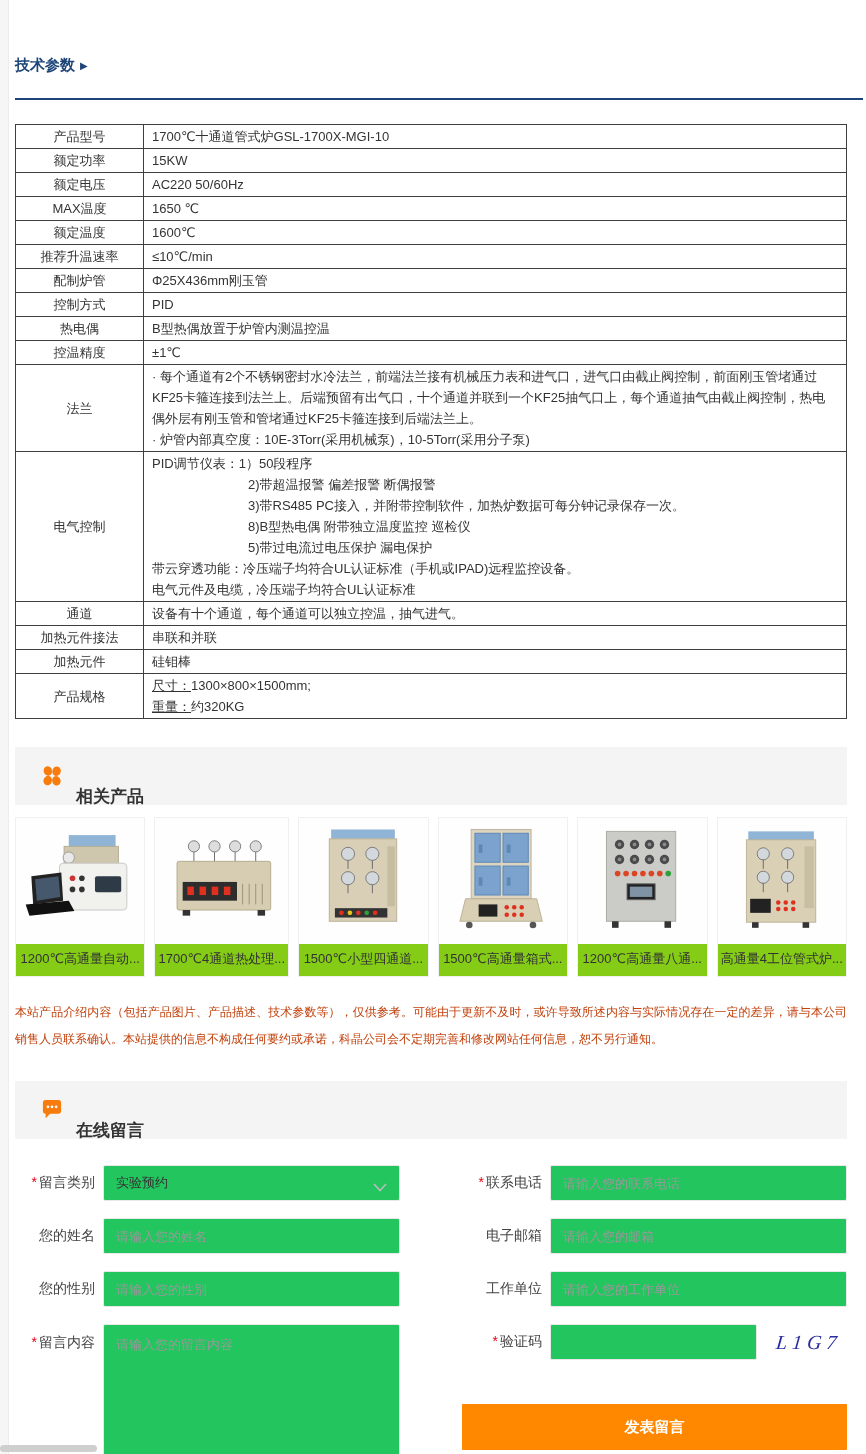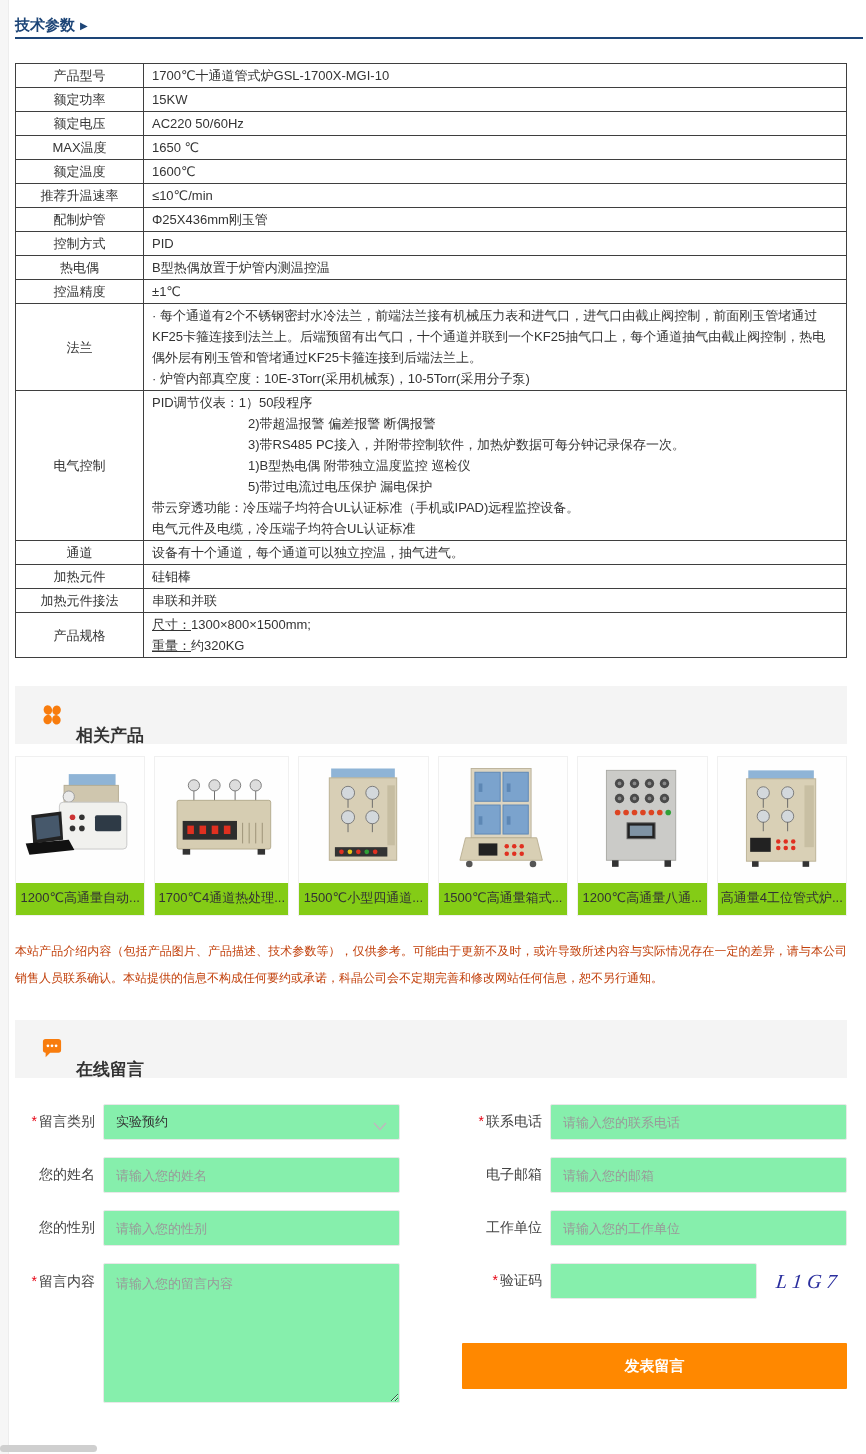--- a/index.html
+++ b/index.html
@@ -6,21 +6,21 @@
   html,body { background:#fff; }
   body {
     width: 866px; height: 1454px; position: relative; overflow: hidden;
     font-family: "Liberation Sans", "DejaVu Sans", sans-serif; color:#333;
   }
   .left-strip { position:absolute; left:0; top:0; width:9px; height:100%; background:#f6f6f6; border-right:1px solid #ededed; }
   .hscroll-thumb { position:absolute; left:0; bottom:2px; width:97px; height:7px; background:#cfcfcf; border-radius:4px; }
   .page { position:absolute; left:15px; top:0; width:832px; }
 
   
-  .sec-title { padding-top:16px; border-bottom:2px solid #1d4577; padding-bottom:2px; width:848px; }
+  .sec-title { padding-top:16px; border-bottom:2px solid #1d4577; padding-bottom:23px; width:848px;margin-top:40px; }
   .sec-title .t { color:#1d4577; font-weight:bold; font-size:15px; }
   .sec-title .tri { color:#1d4577; font-size:10px; margin-left:5px; vertical-align:1px; }
 
   
   table.spec { border-collapse: collapse; width:832px; margin-top:24px; table-layout: fixed; }
   table.spec td { border:1px solid #3f3f3f; font-size:13px; color:#333; vertical-align:middle; }
   td.lbl { width:128px; text-align:center; padding:0 4px; line-height:21px; }
   td.val { padding:1px 8px; }
   td.val div { line-height:21px; }
   td.val .indent { padding-left:96px; }
@@ -40,21 +40,21 @@
   
   .disclaimer-text { margin-top:22px; font-size:12px; color:#c2410c; line-height:27px; text-align:justify; }
 
   
   .form-grid { display:grid; grid-template-columns: 1fr 1fr; column-gap:62px; row-gap:17px; margin-top:26px; }
   .field { display:flex; align-items:center; }
   .field.top { align-items:flex-start; }
   .field.top .flabel { margin-top:10px; }
   .flabel { width:80px; flex-shrink:0; text-align:right; font-size:14px; color:#444; margin-right:8px; }
   .star { color:#e60012; margin-right:2px; }
-  .ctrl { flex:1; height:36px; background:#86efac; border:1px solid #e8e8e8; border-radius:2px; font-size:13px; color:#333; padding:0 12px; font-family:inherit; }
+  .ctrl { flex:1; height:36px; background:#22c55e; border:1px solid #e8e8e8; border-radius:2px; font-size:13px; color:#333; padding:0 12px; font-family:inherit; }
   input.ctrl::placeholder, textarea.ctrl::placeholder { color:#999; }
   .selectbox { position:relative; display:flex; align-items:center; cursor:pointer; }
   .selectbox .chev { position:absolute; right:12px; top:14px; }
   textarea.ctrl { height:140px; padding:10px 12px; resize:both; line-height:20px; }
   .captcha-row { display:flex; align-items:center; flex:1; gap:14px; }
   .captcha-img { width:76px; height:34px; display:flex; align-items:center; justify-content:center; cursor:pointer;
       color:#2b2f9e; font-size:20px; font-style:italic; letter-spacing:5px; transform:skewX(-6deg); font-family:"Liberation Serif", serif; }
   .right-stack { display:flex; flex-direction:column; }
   .submit-btn { margin-top:44px; height:46px; width:100%; background:#ff8800; border:none; color:#fff; font-size:15px; font-weight:bold; cursor:pointer; font-family:inherit; border-radius:1px; }
 </style>
@@ -138,42 +138,42 @@
         <div>· 每个通道有2个不锈钢密封水冷法兰，前端法兰接有机械压力表和进气口，进气口由截止阀控制，前面刚玉管堵通过KF25卡箍连接到法兰上。后端预留有出气口，十个通道并联到一个KF25抽气口上，每个通道抽气由截止阀控制，热电偶外层有刚玉管和管堵通过KF25卡箍连接到后端法兰上。</div>
         <div>· 炉管内部真空度：10E-3Torr(采用机械泵)，10-5Torr(采用分子泵)</div>
       </td>
     </tr>
     <tr>
       <td class="lbl">电气控制</td>
       <td class="val">
         <div>PID调节仪表：1）50段程序</div>
         <div class="indent">2)带超温报警 偏差报警 断偶报警</div>
         <div class="indent">3)带RS485  PC接入，并附带控制软件，加热炉数据可每分钟记录保存一次。</div>
-        <div class="indent">1)B型热电偶 附带独立温度监控 巡检仪</div>
+        <div class="indent">8)B型热电偶 附带独立温度监控 巡检仪</div>
         <div class="indent">5)带过电流过电压保护 漏电保护</div>
         <div>带云穿透功能：冷压端子均符合UL认证标准（手机或IPAD)远程监控设备。</div>
         <div>电气元件及电缆，冷压端子均符合UL认证标准</div>
       </td>
     </tr>
     <tr>
       <td class="lbl">通道</td>
       <td class="val">
             <div>设备有十个通道，每个通道可以独立控温，抽气进气。</div>
           </td>
     </tr>
     <tr>
+      <td class="lbl">加热元件接法</td>
+      <td class="val">
+            <div>串联和并联</div>
+          </td>
+    </tr>
+    <tr>
       <td class="lbl">加热元件</td>
       <td class="val">
             <div>硅钼棒</div>
-          </td>
-    </tr>
-    <tr>
-      <td class="lbl">加热元件接法</td>
-      <td class="val">
-            <div>串联和并联</div>
           </td>
     </tr>
     <tr>
       <td class="lbl">产品规格</td>
       <td class="val">
         <div><span class="u">尺寸：</span><span>1300×800×1500mm;</span></div>
         <div><span class="u">重量：</span><span>约320KG</span></div>
       </td>
     </tr>
   </tbody>

